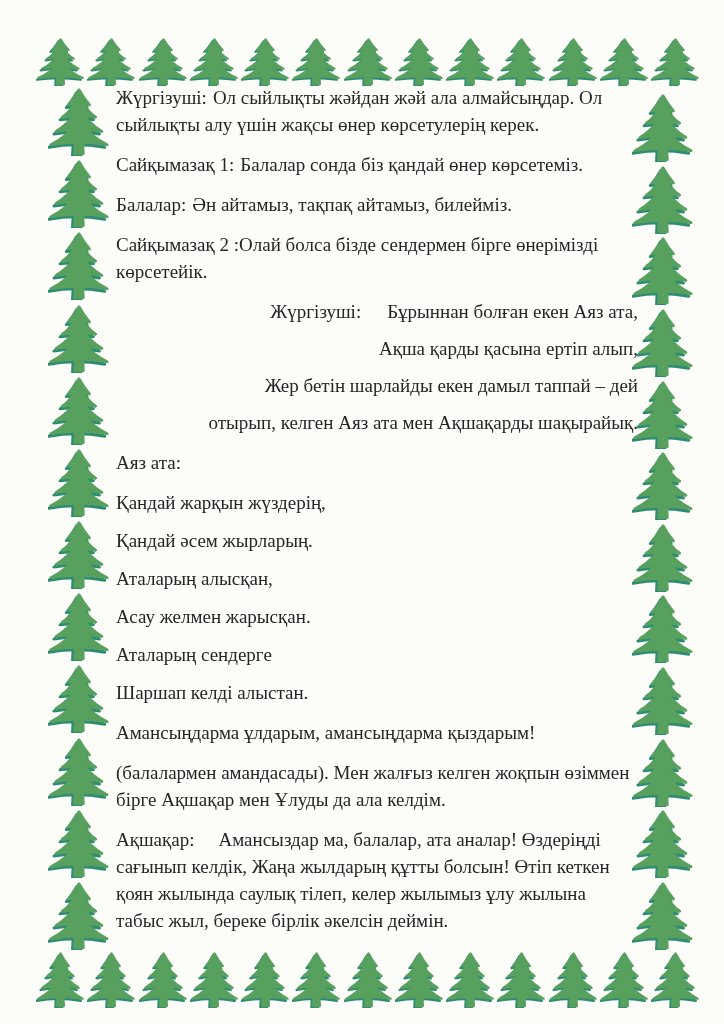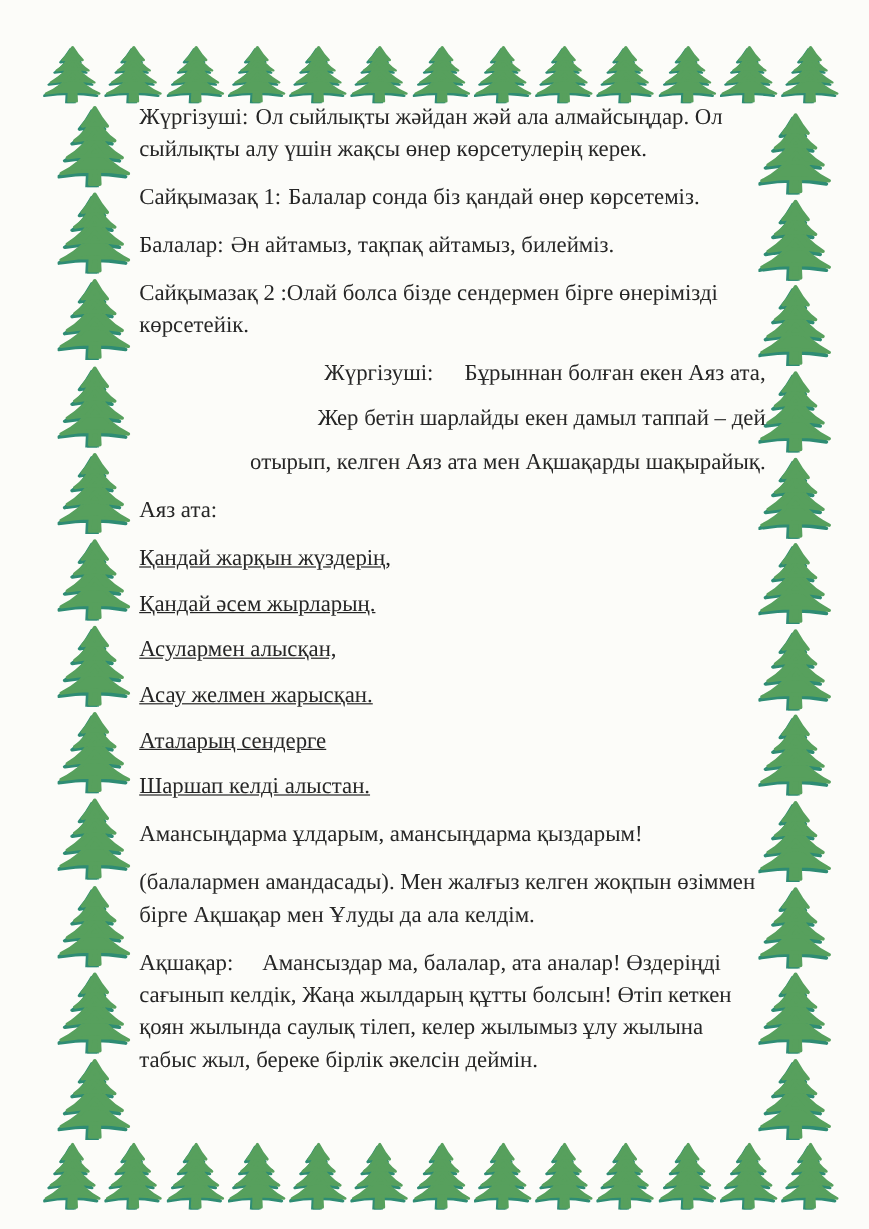--- a/index.html
+++ b/index.html
@@ -36,21 +36,21 @@
   }
   .para{margin:0 0 13px 0;}
   .speaker{font-weight:normal;}
   .sp-sm{margin-right:6px;}
   .sp-md{margin-right:24px;}
   .sp-lg{margin-right:26px;}
   .line{margin:0 0 10px 0;text-align:right;}
   .line:last-child{margin-bottom:0;}
   .poem-indent{margin-left:135px;}
   .stanza-line{margin:0 0 11px 0;}
-  .para-poem{margin:0 0 13px 0;text-decoration:underline;}
+  .para-poem{margin:0 0 13px 0;}
 </style>
 </head>
 <body>
 
 <svg width="0" height="0" style="position:absolute" aria-hidden="true">
   <defs>
     <g id="fir-tree">
       <g transform="translate(-2.2,2.8)">
         <path class="tree-shadow" d="M30 2 C27 8 24 13 20 18 Q30 15.5 40 18 C36 13 33 8 30 2 Z
           M30 10 C26 18 21 26 14 31 Q30 27.5 46 31 C39 26 34 18 30 10 Z
@@ -231,30 +231,31 @@
   <p class="para"><span class="speaker sp-sm">Жүргізуші:</span><span>Ол сыйлықты жәйдан жәй ала алмайсыңдар. Ол сыйлықты алу үшін жақсы өнер көрсетулерің керек.</span></p>
 
   <p class="para"><span class="speaker sp-sm">Сайқымазақ 1:</span><span>Балалар сонда біз қандай өнер көрсетеміз.</span></p>
 
   <p class="para"><span class="speaker sp-sm">Балалар:</span><span>Ән айтамыз, тақпақ  айтамыз, билейміз.</span></p>
 
   <p class="para"><span class="speaker">Сайқымазақ 2 :</span><span>Олай болса  бізде сендермен бірге өнерімізді көрсетейік.</span></p>
 
   <div class="para">
     <div class="line"><span class="speaker sp-lg">Жүргізуші:</span><span>Бұрыннан болған екен Аяз ата,</span></div>
+    <div class="line poem-indent">Ақша қарды қасына ертіп алып,</div>
     <div class="line poem-indent">Жер бетін шарлайды екен дамыл таппай – дей</div>
     <div class="line">отырып, келген Аяз ата мен Ақшақарды шақырайық.</div>
   </div>
 
   <p class="para"><span class="speaker">Аяз ата:</span></p>
 
   <div class="para-poem">
     <div class="stanza-line">Қандай жарқын жүздерің,</div>
     <div class="stanza-line">Қандай әсем жырларың.</div>
-    <div class="stanza-line">Асулармен алысқан,</div>
+    <div class="stanza-line">Аталарың алысқан,</div>
     <div class="stanza-line">Асау желмен жарысқан.</div>
     <div class="stanza-line">Аталарың сендерге</div>
     <div class="stanza-line">Шаршап келді алыстан.</div>
   </div>
 
   <p class="para">Амансыңдарма ұлдарым, амансыңдарма қыздарым!</p>
 
   <p class="para">(балалармен амандасады). Мен жалғыз келген жоқпын өзіммен бірге Ақшақар мен Ұлуды да ала келдім.</p>
 
   <p class="para"><span class="speaker sp-md">Ақшақар:</span><span>Амансыздар ма, балалар, ата аналар! Өздеріңді сағынып келдік, Жаңа жылдарың құтты болсын! Өтіп кеткен қоян жылында саулық тілеп, келер жылымыз ұлу жылына табыс жыл, береке бірлік әкелсін деймін.</span></p>

